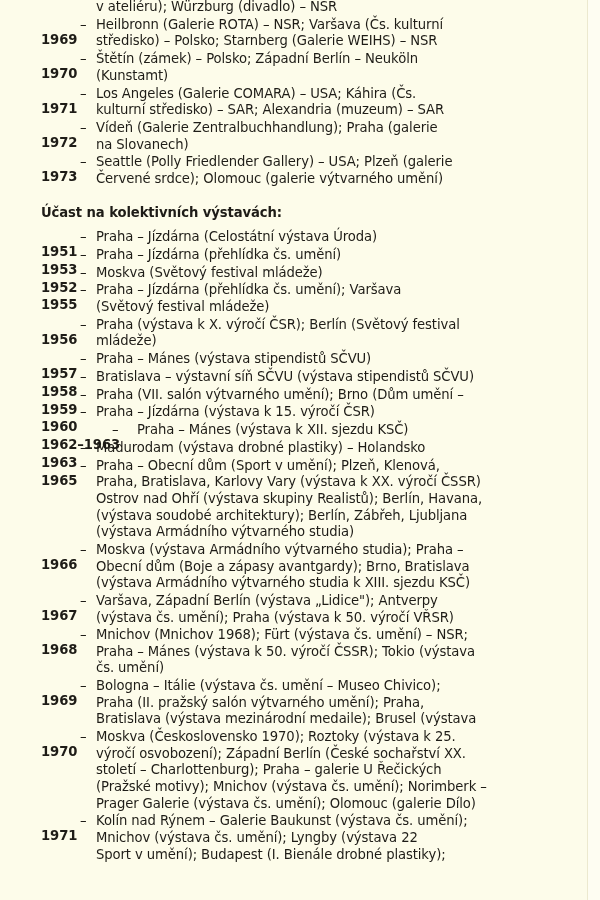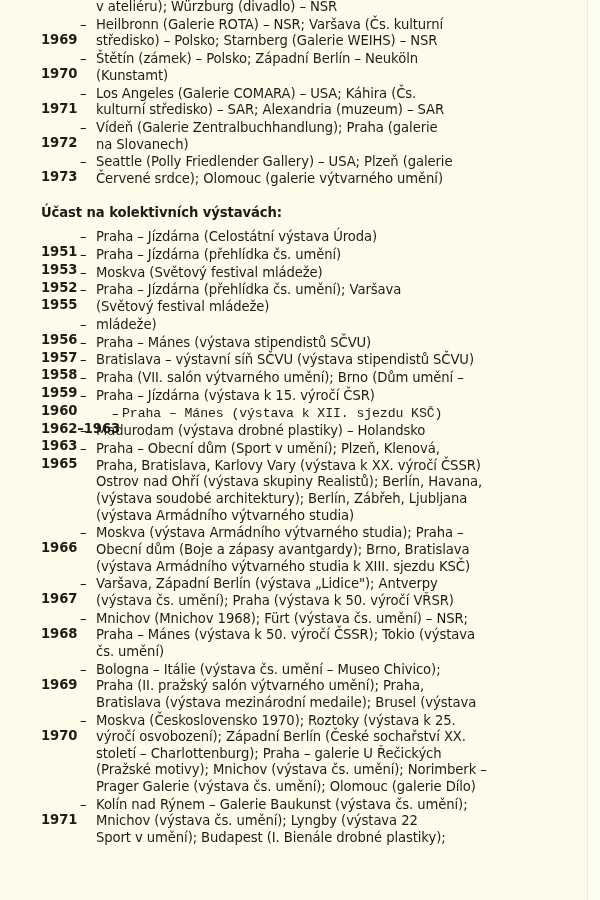--- a/index.html
+++ b/index.html
@@ -118,20 +118,21 @@
           <div class="txt">
             <span>Praha – Jízdárna (přehlídka čs. umění); Varšava</span>
             <span>(Světový festival mládeže)</span>
           </div>
         </div>
         <div class="gap"></div>
         <div class="entry">
           <span class="yr">1956</span>
           <span class="dash" style="left: 80px;">–</span>
           <div class="txt">
+            <span>Praha (výstava k X. výročí ČSR); Berlín (Světový festival</span>
             <span>mládeže)</span>
           </div>
         </div>
         <div class="gap"></div>
         <div class="entry">
           <span class="yr">1957</span>
           <span class="dash" style="left: 80px;">–</span>
           <div class="txt">
             <span>Praha – Mánes (výstava stipendistů SČVU)</span>
           </div>
@@ -158,21 +159,21 @@
           <span class="dash" style="left: 80px;">–</span>
           <div class="txt">
             <span>Praha – Jízdárna (výstava k 15. výročí ČSR)</span>
           </div>
         </div>
         <div class="gap"></div>
         <div class="entry">
           <span class="yr">1962–1963</span>
           <span class="dash" style="left: 112px;">–</span>
           <div class="txt" style="text-indent: 0px;">
-            <span style="margin-left: 26px; font-family: Liberation Mono, monospace;">Praha – Mánes (výstava k XII. sjezdu KSČ)</span>
+            <span style="margin-left: 41px;">Praha – Mánes (výstava k XII. sjezdu KSČ)</span>
           </div>
         </div>
         <div class="gap"></div>
         <div class="entry">
           <span class="yr">1963</span>
           <span class="dash" style="left: 80px;">–</span>
           <div class="txt">
             <span>Madurodam (výstava drobné plastiky) – Holandsko</span>
           </div>
         </div>

